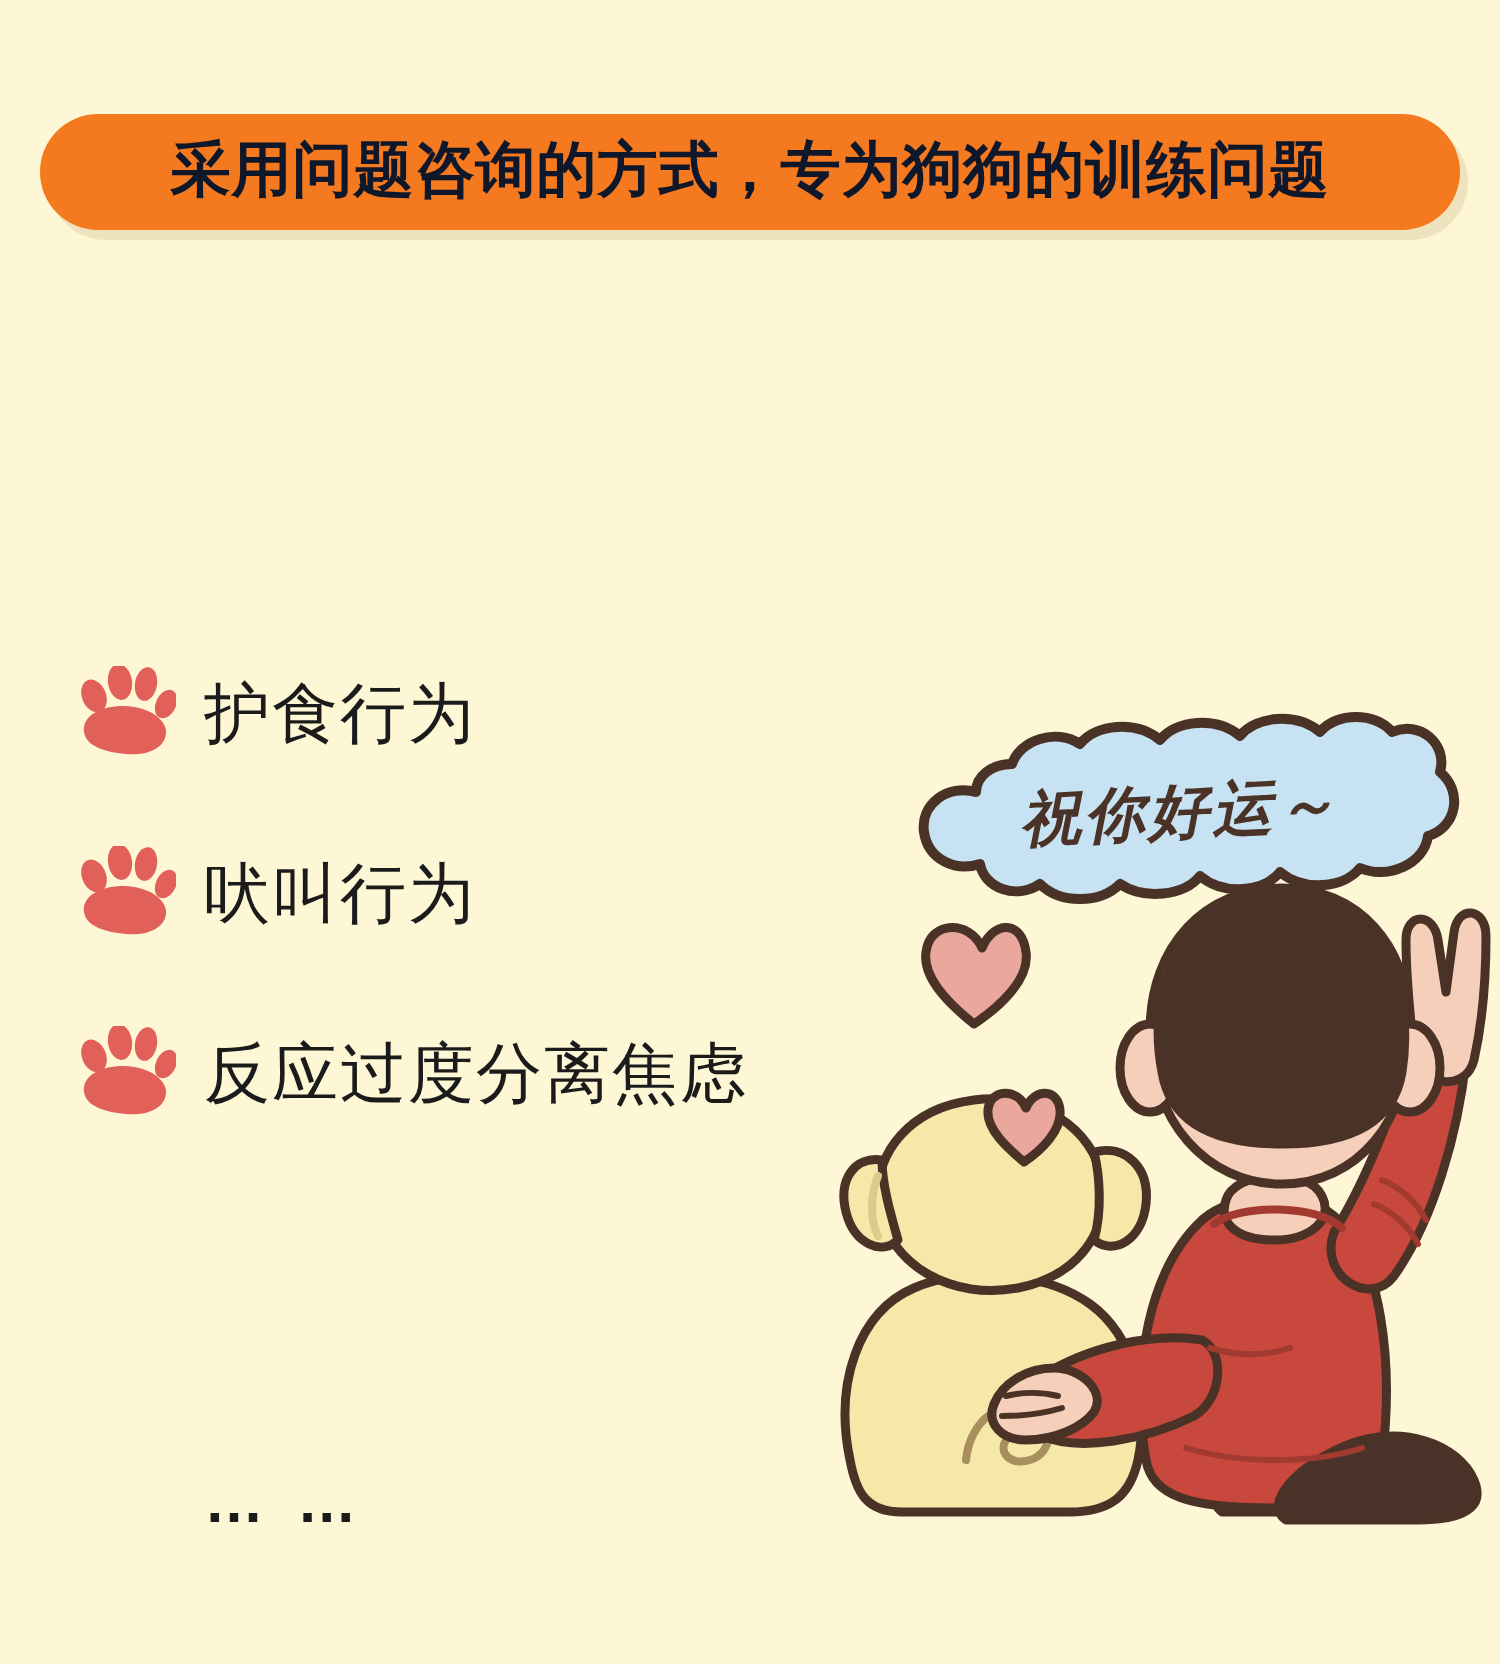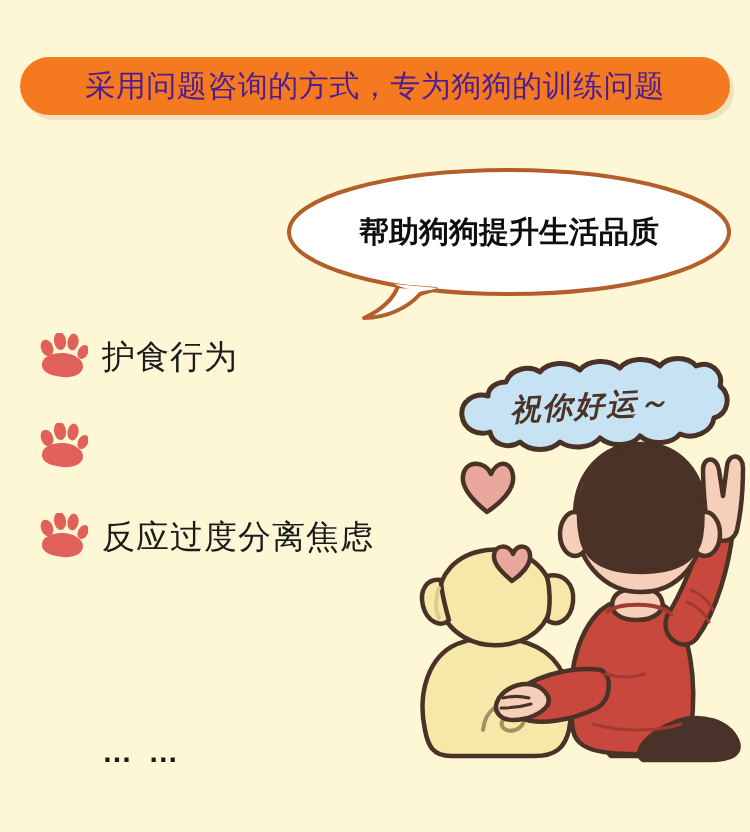--- a/index.html
+++ b/index.html
@@ -31,23 +31,23 @@
     width: 710px;
     height: 58px;
     background: #f4791f;
     border-radius: 29px;
     box-shadow: 4px 5px 0 rgba(210, 190, 140, 0.35);
     display: flex;
     align-items: center;
     justify-content: center;
   }
   .header-banner-text {
-    color: #4c1d95;
+    color: #0f172a;
     font-size: 30px;
-    font-weight: normal;
+    font-weight: bold;
     letter-spacing: 0.5px;
     white-space: nowrap;
     line-height: 1;
   }
 
   
   .speech-bubble {
     position: absolute;
     left: 286px;
     top: 168px;
@@ -155,35 +155,20 @@
 </style>
 </head>
 <body>
 
 <div id="page">
 
   <div class="header-banner">
     <span class="header-banner-text">采用问题咨询的方式，专为狗狗的训练问题</span>
   </div>
 
-  <div class="speech-bubble">
-    <svg viewBox="0 0 446 152">
-      <path d="M223 2
-               C 345 2 443 30 443 64
-               C 443 98 345 126 223 126
-               C 101 126 3 98 3 64
-               C 3 30 101 2 223 2 Z" fill="#ffffff" stroke="#b45f2b" stroke-width="4"></path>
-      <path d="M112 118
-               C 108 130 96 142 78 150
-               C 100 150 122 140 134 126
-               L 150 121 Z" fill="#ffffff" stroke="#b45f2b" stroke-width="4" stroke-linejoin="round"></path>
-      <path d="M108 116 C 126 124 140 124 152 120" fill="#ffffff" stroke="none"></path>
-    </svg>
-    <div class="speech-bubble-text">帮助狗狗提升生活品质</div>
-  </div>
 
   <div class="behaviour-list">
 
 
     <div class="list-item">
       <span class="paw-icon">
         <svg viewBox="0 0 52 48">
           <ellipse cx="11" cy="15" rx="6" ry="8.5" fill="#e2605a" transform="rotate(-22 11 15)"></ellipse>
           <ellipse cx="24" cy="8" rx="6" ry="9" fill="#e2605a" transform="rotate(-8 24 8)"></ellipse>
           <ellipse cx="37" cy="9" rx="5.5" ry="8.5" fill="#e2605a" transform="rotate(10 37 9)"></ellipse>
@@ -197,20 +182,21 @@
     <div class="list-item">
       <span class="paw-icon">
         <svg viewBox="0 0 52 48">
           <ellipse cx="11" cy="15" rx="6" ry="8.5" fill="#e2605a" transform="rotate(-22 11 15)"></ellipse>
           <ellipse cx="24" cy="8" rx="6" ry="9" fill="#e2605a" transform="rotate(-8 24 8)"></ellipse>
           <ellipse cx="37" cy="9" rx="5.5" ry="8.5" fill="#e2605a" transform="rotate(10 37 9)"></ellipse>
           <ellipse cx="47" cy="19" rx="5" ry="7.5" fill="#e2605a" transform="rotate(26 47 19)"></ellipse>
           <path d="M26 20 C 38 20 48 27 47 34 C 46 42 36 45 27 44 C 16 43 7 40 6 33 C 5 25 14 20 26 20 Z" fill="#e2605a"></path>
         </svg>
       </span>
+      <span class="list-item-label">吠叫行为</span>
     </div>
 
 
     <div class="list-item">
       <span class="paw-icon">
         <svg viewBox="0 0 52 48">
           <ellipse cx="11" cy="15" rx="6" ry="8.5" fill="#e2605a" transform="rotate(-22 11 15)"></ellipse>
           <ellipse cx="24" cy="8" rx="6" ry="9" fill="#e2605a" transform="rotate(-8 24 8)"></ellipse>
           <ellipse cx="37" cy="9" rx="5.5" ry="8.5" fill="#e2605a" transform="rotate(10 37 9)"></ellipse>
           <ellipse cx="47" cy="19" rx="5" ry="7.5" fill="#e2605a" transform="rotate(26 47 19)"></ellipse>

